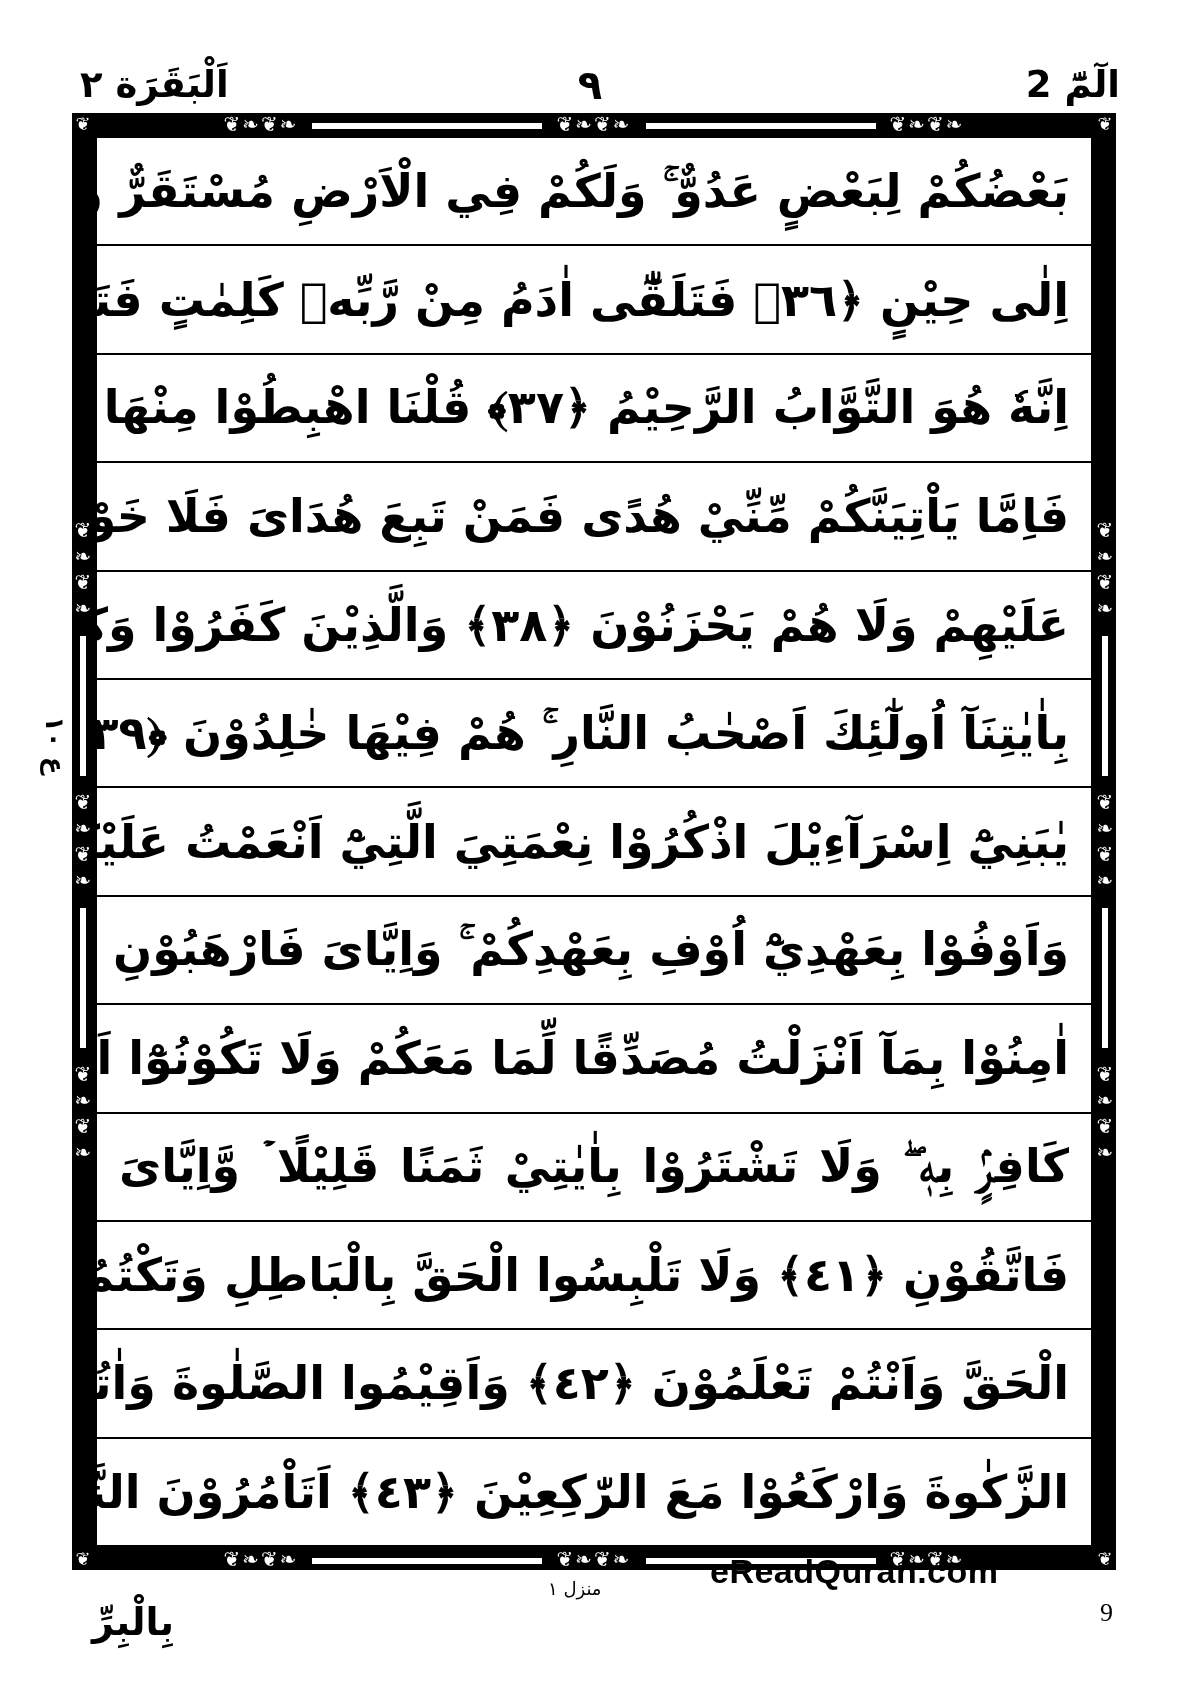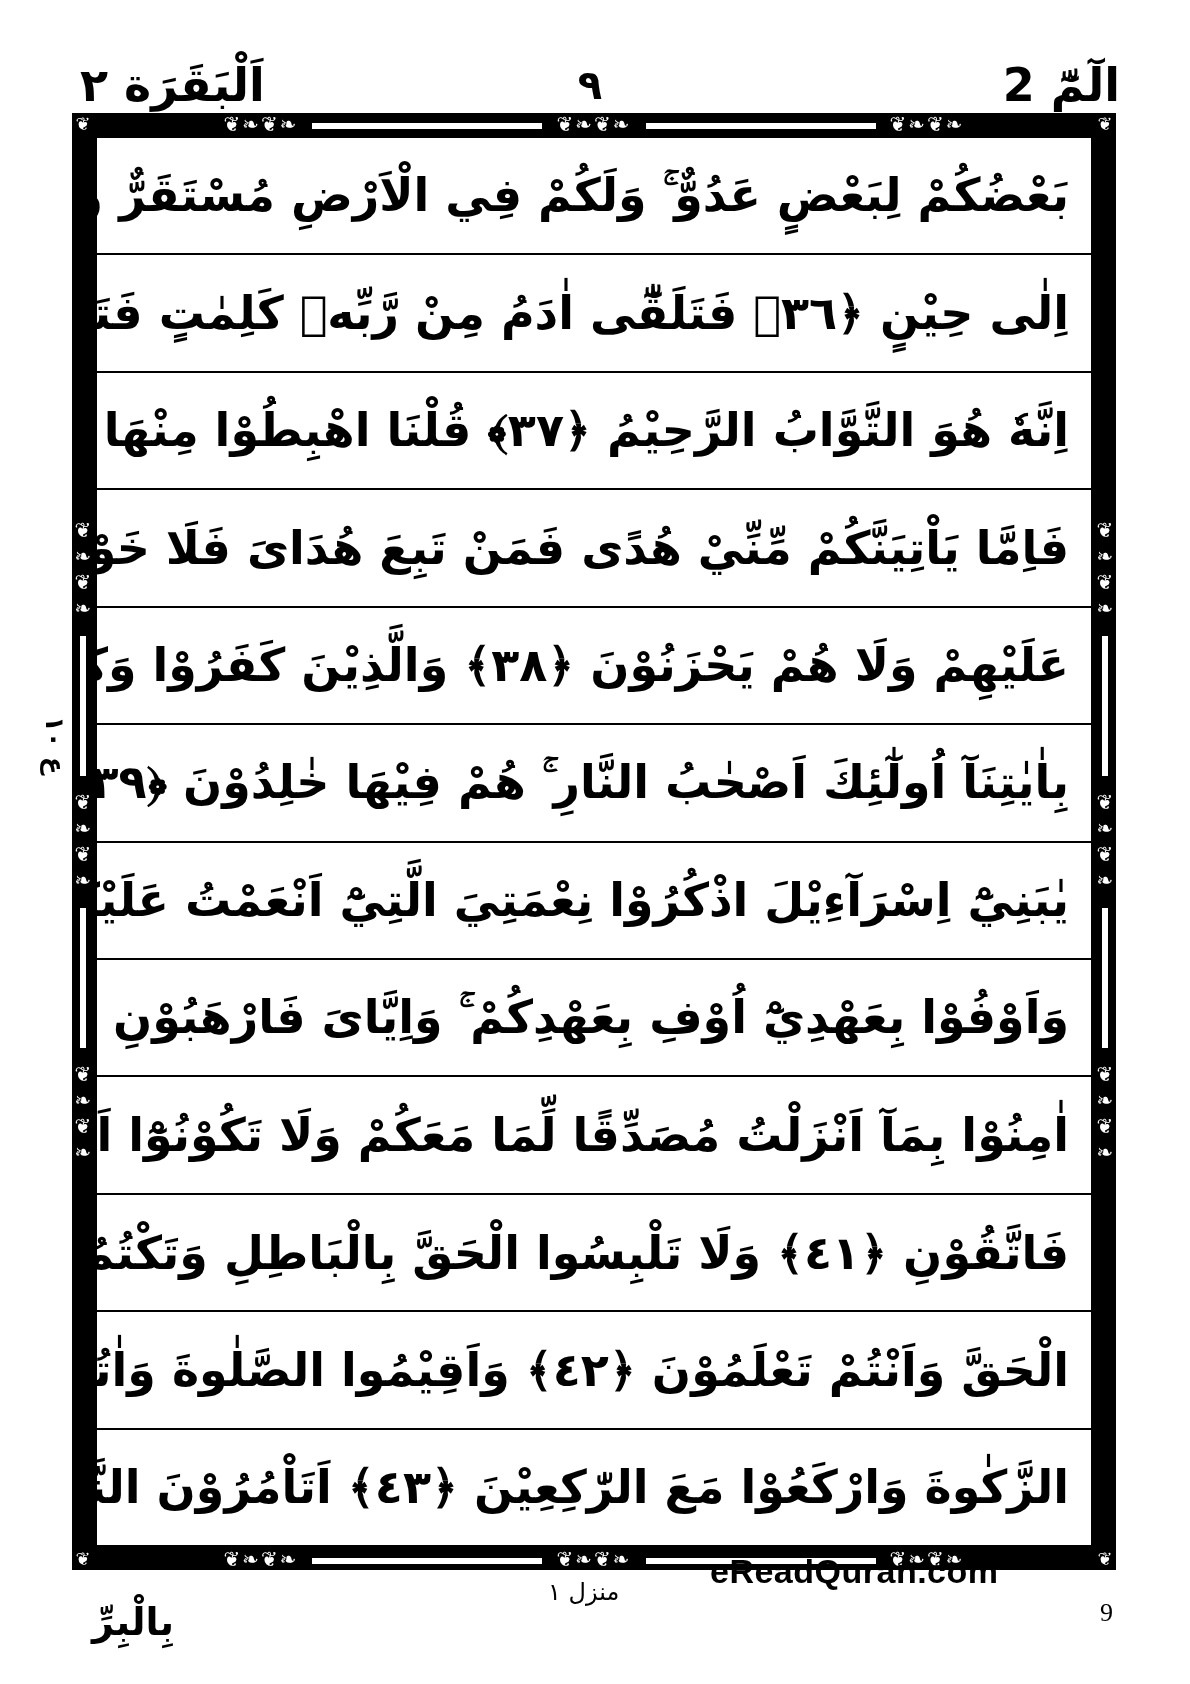--- a/index.html
+++ b/index.html
@@ -1,20 +1,20 @@
 <!DOCTYPE html>
 <html><head>
   <meta charset="utf-8">
   <style>
     html, body { margin: 0; padding: 0; background: #ffffff; }
     body {
       width: 1190px; height: 1684px; position: relative; overflow: hidden;
       font-family: "DejaVu Sans", sans-serif; color: #000;
     }
-    .hdr { position: absolute; top: 60px; height: 50px; font-size: 46px; font-weight: bold; direction: rtl; line-height: 50px; }
+    .hdr { position: absolute; top: 60px; height: 50px; font-size: 37px; font-weight: bold; direction: rtl; line-height: 50px; }
     .hdr-left { left: 80px; }
     .hdr-center { left: 560px; width: 60px; text-align: center; font-size: 40px; }
     .hdr-right { right: 70px; }
 
     
     .frame {
       position: absolute; left: 72px; top: 113px; width: 1044px; height: 1457px;
       background: #000; box-sizing: border-box;
     }
     .frame-inner {
@@ -45,21 +45,21 @@
 
     
     .ruku {
       position: absolute; left: 36px; top: 690px; width: 34px; height: 110px;
       writing-mode: vertical-rl; font-size: 26px; font-weight: bold; text-align: center; direction: rtl;
     }
 
     
     .ftr { position: absolute; top: 1590px; }
     .ftr-left { left: 92px; font-size: 38px; font-weight: bold; direction: rtl; top: 1600px; }
-    .ftr-manzil { left: 548px; font-size: 24px; direction: rtl; top: 1578px; }
+    .ftr-manzil { left: 548px; font-size: 18px; direction: rtl; top: 1578px; }
     .ftr-site { left: 710px; font-family: "Liberation Sans", sans-serif; font-weight: bold; font-size: 34px; top: 1504px; letter-spacing: 0.5px; margin-top: 48px; }
     .ftr-page { left: 1100px; font-family: "Liberation Serif", serif; font-size: 26px; top: 1598px; }
   </style>
 </head>
 <body>
 
 <div class="hdr hdr-left">اَلْبَقَرَة ٢</div>
 <div class="hdr hdr-center">٩</div>
 <div class="hdr hdr-right">الٓمّٓ 2</div>
 
@@ -107,20 +107,23 @@
       <div class="line">
           <span class="line-text">يٰبَنِيْٓ اِسْرَآءِيْلَ اذْكُرُوْا نِعْمَتِيَ الَّتِيْٓ اَنْعَمْتُ عَلَيْكُمْ</span>
         </div>
       <div class="line">
           <span class="line-text">وَاَوْفُوْا بِعَهْدِيْٓ اُوْفِ بِعَهْدِكُمْ ۚ وَاِيَّایَ فَارْهَبُوْنِ ﴿٤٠﴾ وَ</span>
         </div>
       <div class="line">
           <span class="line-text">اٰمِنُوْا بِمَآ اَنْزَلْتُ مُصَدِّقًا لِّمَا مَعَكُمْ وَلَا تَكُوْنُوْٓا اَوَّلَ</span>
         </div>
       <div class="line">
+          <span class="line-text">كَافِرٍۢ بِهٖ ۖ وَلَا تَشْتَرُوْا بِاٰيٰتِيْ ثَمَنًا قَلِيْلًا ۡ وَّاِيَّایَ</span>
+        </div>
+      <div class="line">
           <span class="line-text">فَاتَّقُوْنِ ﴿٤١﴾ وَلَا تَلْبِسُوا الْحَقَّ بِالْبَاطِلِ وَتَكْتُمُوا</span>
         </div>
       <div class="line">
           <span class="line-text">الْحَقَّ وَاَنْتُمْ تَعْلَمُوْنَ ﴿٤٢﴾ وَاَقِيْمُوا الصَّلٰوةَ وَاٰتُوا</span>
         </div>
       <div class="line">
           <span class="line-text">الزَّكٰوةَ وَارْكَعُوْا مَعَ الرّٰكِعِيْنَ ﴿٤٣﴾ اَتَاْمُرُوْنَ النَّاسَ</span>
         </div>
     </div>
   </div>

